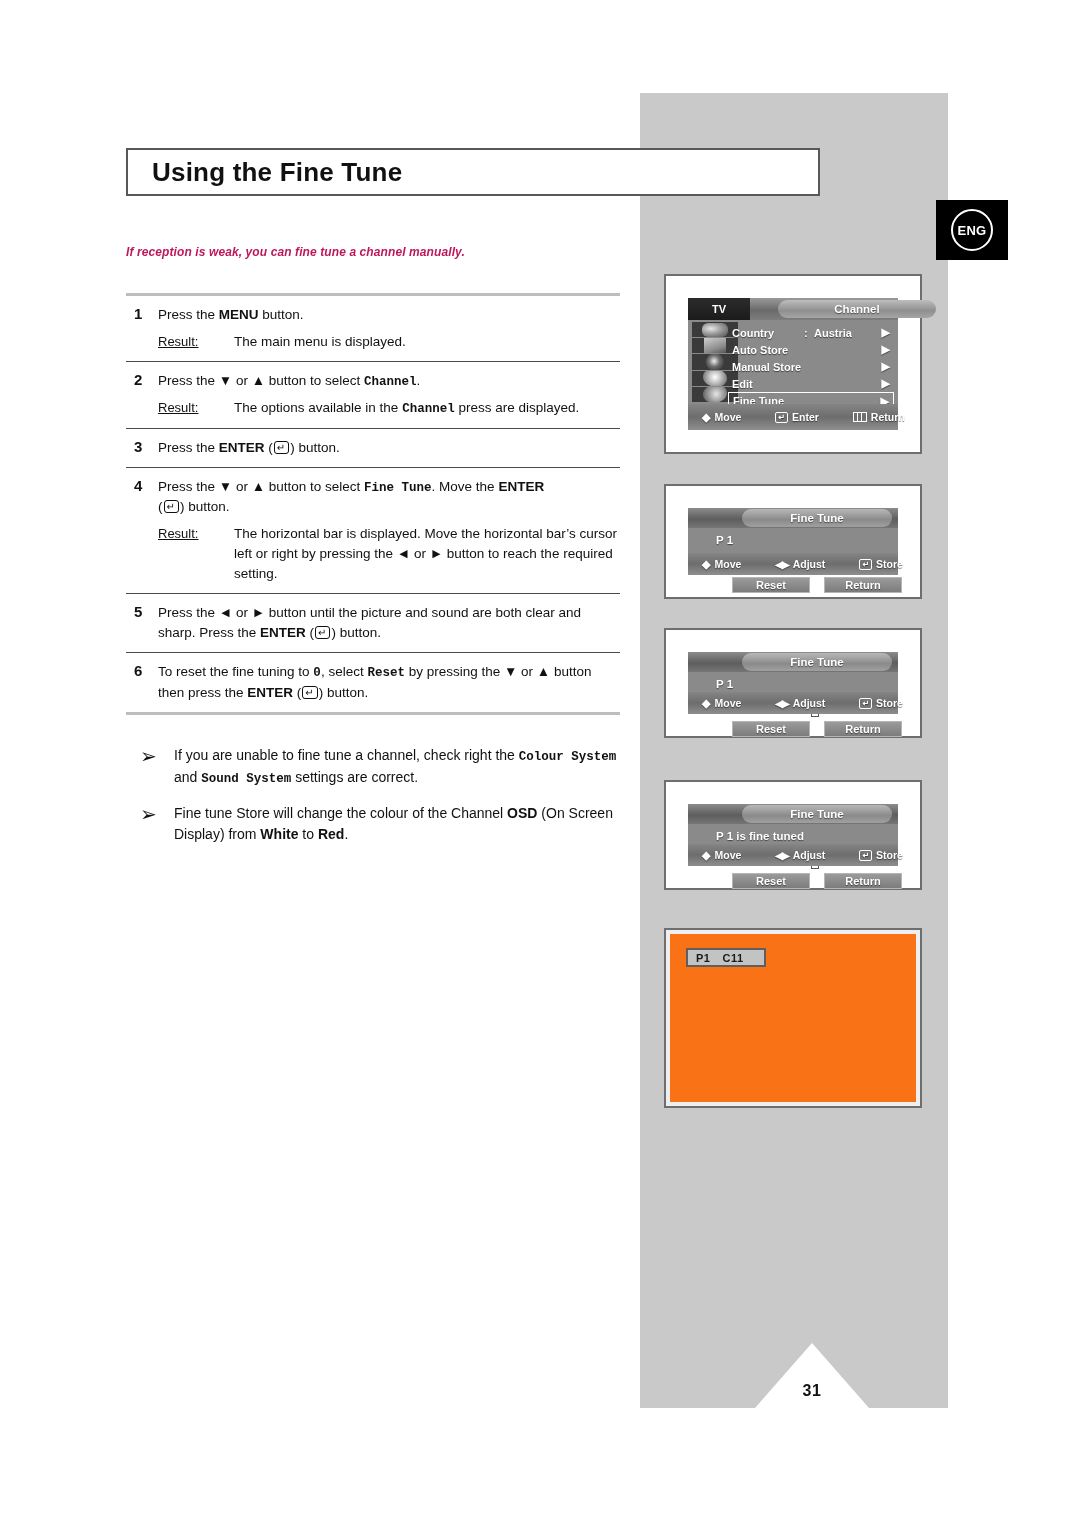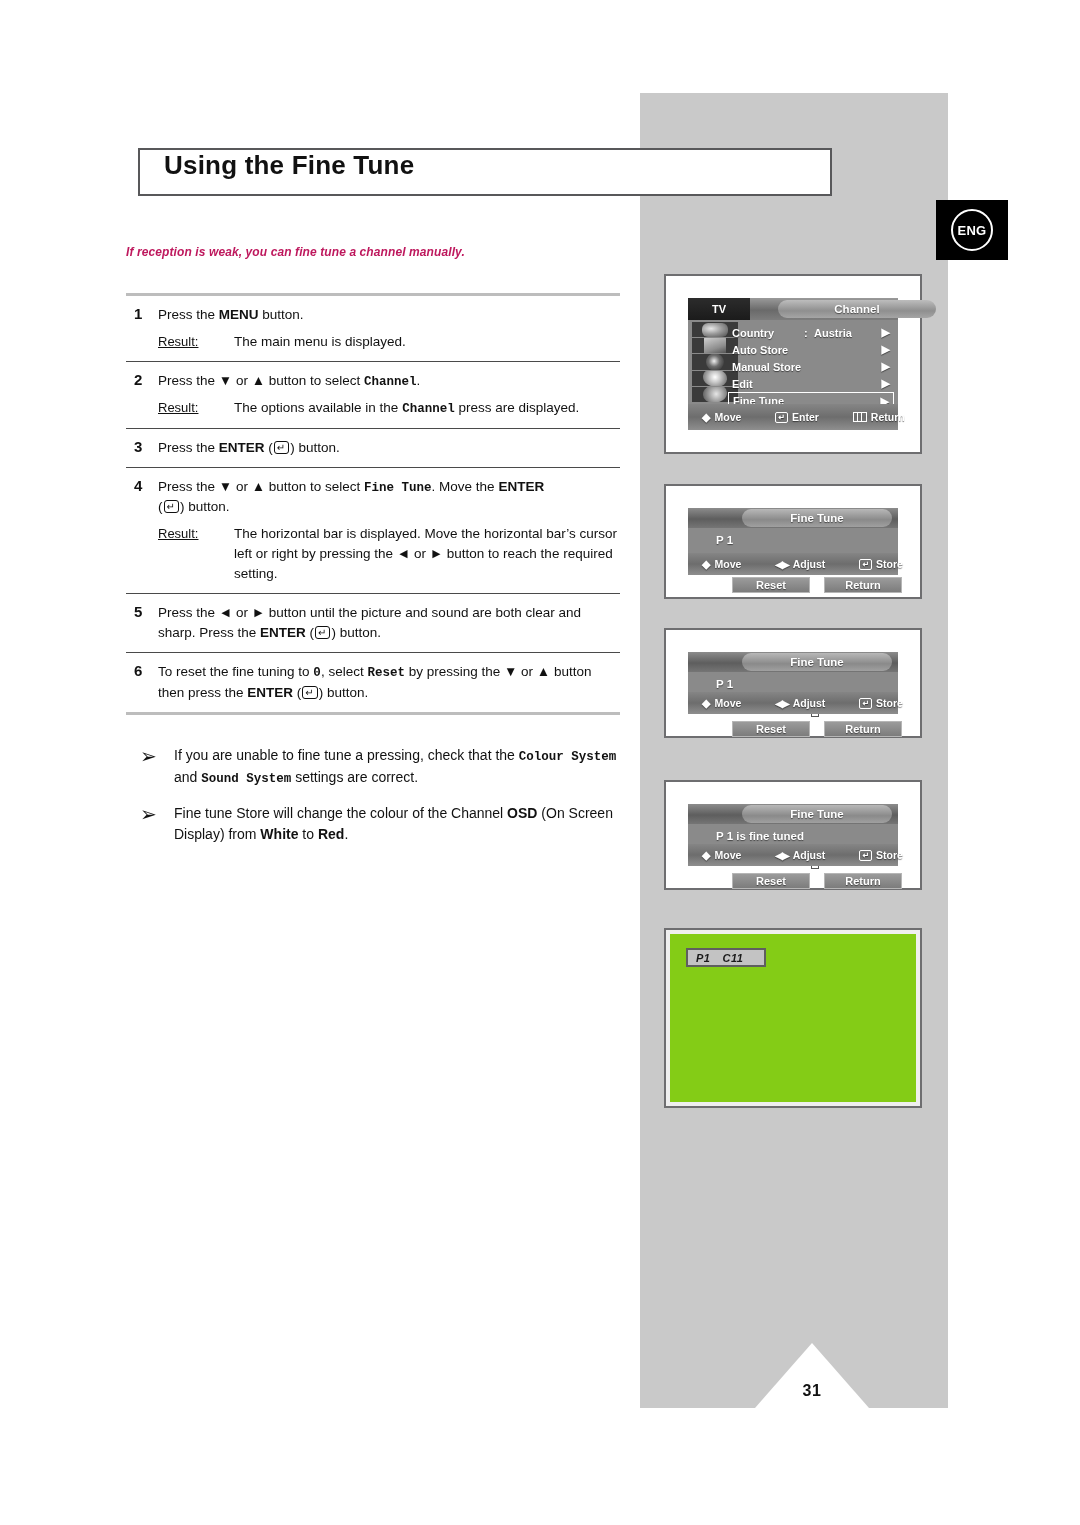--- a/index.html
+++ b/index.html
@@ -50,21 +50,21 @@
     color: #fff; font-size: 13px; font-weight: bold; letter-spacing: .3px;
   }
 
   
   .title-box {
     position: absolute;
     left: 126px; top: 148px;
     width: 694px; height: 48px;
     background: #ffffff;
     border: 2px solid #58585a;
-    display: flex; align-items: flex-start; margin-left: 12px;
+    display: flex; align-items: center;
   }
   .title-text {
     padding-left: 24px;
     font-size: 26px; font-weight: bold; color: #111;
     letter-spacing: .2px;
   }
 
   
   .intro {
     position: absolute;
@@ -278,21 +278,21 @@
     text-shadow: 0 1px 1px rgba(0,0,0,.5);
   }
   .gl-lr { font-size: 10px; letter-spacing:-1px; }
 
   
   .osd-blank {
     position:absolute; left: 664px; top: 928px;
     width: 258px; height: 180px;
     background: #efefef; border: 2px solid #6e6e70; padding: 4px;
   }
-  .blank-inner { width:100%; height:100%; background:#84cc16; position:relative;font-style:italic; }
+  .blank-inner { width:100%; height:100%; background:#f97316; position:relative; }
   .chan-badge {
     position:absolute; left: 16px; top: 14px;
     width: 80px; height: 19px;
     background:#c3c3c3; border: 2px solid #5f5f5f;
     display:flex; align-items:center;
     padding-left: 8px;
     font-size: 11px; font-weight: bold; color:#1a1a1a;
     letter-spacing: .5px;
   }
   .chan-badge .cb2 { margin-left: 12px; }
@@ -376,21 +376,21 @@
       <div class="step-body">
         <span>To reset the fine tuning to </span><span class="mono">0</span><span>, select </span><span class="mono">Reset</span><span> by pressing the ▼ or ▲ button then press the </span><span class="bold">ENTER</span> (<span class="ent">↵</span>)<span> button.</span>
       </div>
     </div>
     <div class="rule-thick"></div>
   </div>
 
   <div class="notes">
     <div class="note">
       <div class="note-arrow">➢</div>
-      <div class="note-text"><span>If you are unable to fine tune a pressing, check that the </span><span class="mono">Colour System</span><span> and </span><span class="mono">Sound System</span><span> settings are correct.</span></div>
+      <div class="note-text"><span>If you are unable to fine tune a channel, check right the </span><span class="mono">Colour System</span><span> and </span><span class="mono">Sound System</span><span> settings are correct.</span></div>
     </div>
     <div class="note">
       <div class="note-arrow">➢</div>
       <div class="note-text"><span>Fine tune Store will change the colour of the Channel </span><span class="bold">OSD</span><span> (On Screen Display) from </span><span class="bold">White</span><span> to </span><span class="bold">Red</span><span>.</span></div>
     </div>
   </div>
 
   <div class="osd osd-channel">
     <div class="osd-inner">
       <div class="ch-header">

